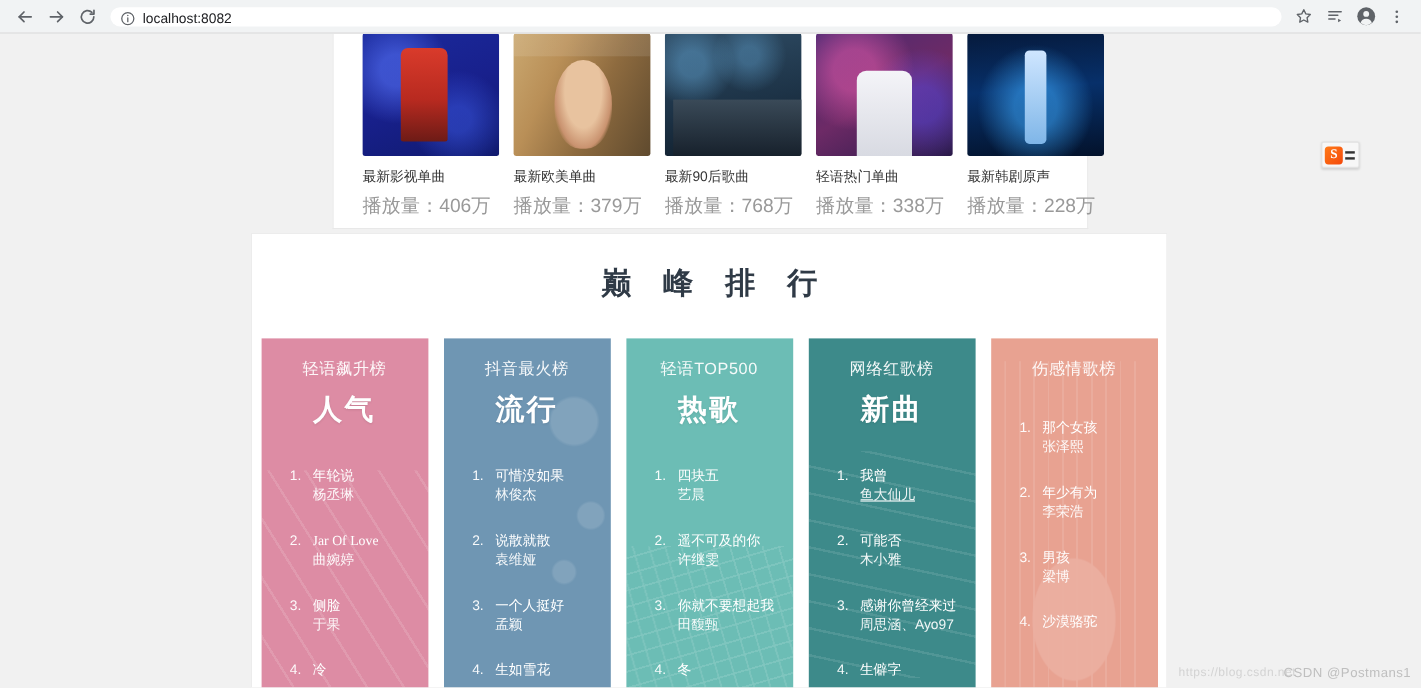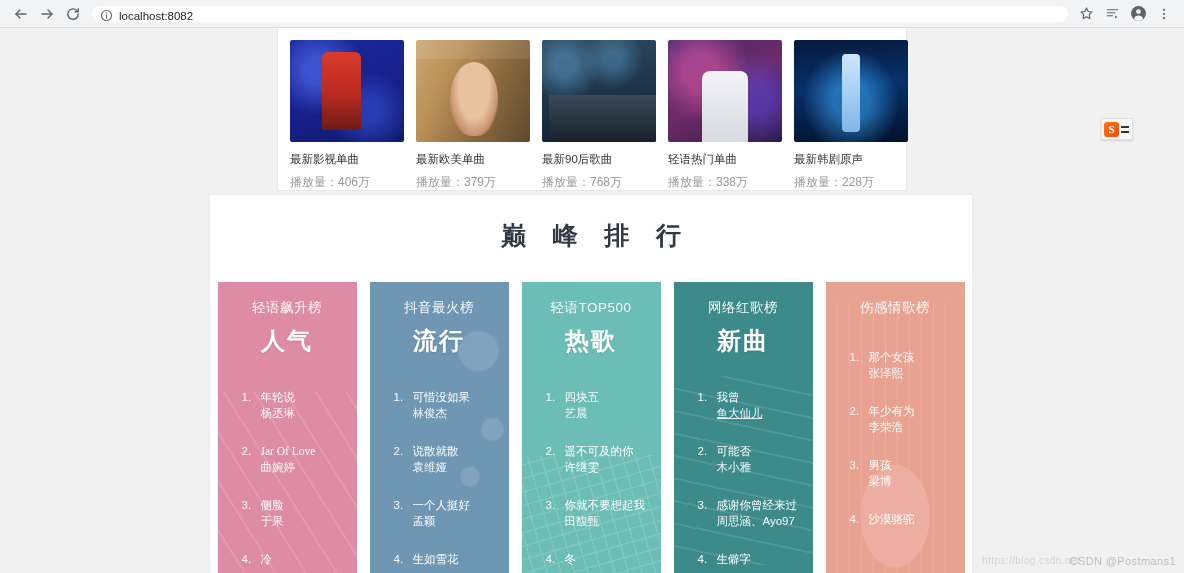--- a/index.html
+++ b/index.html
@@ -76,21 +76,22 @@
     top: 0;
     width: 630px;
     height: 163px;
     background: #ffffff;
     border: 1px solid #e8e8e8;
     border-top: none;
   }
   .playlist-row {
     display: flex;
     gap: 0px;
-    padding: 12px 6px;
+    padding: 0 6px;
+    margin-left: 12px;
   }
   .playlist-card {
     width: 126px;
     padding: 0 6px;
     cursor: pointer;
   }
   .pl-thumb {
     width: 114px;
     height: 102px;
     border-radius: 2px;
@@ -100,21 +101,21 @@
   }
   .pl-title {
     margin-top: 10px;
     font-size: 11.5px;
     color: #333;
     white-space: nowrap;
     overflow: hidden;
   }
   .pl-plays {
     margin-top: 7px;
-    font-size: 12px;
+    font-size: 16px;
     color: #999;
     white-space: nowrap;
   }
 
   
   .art-1 { background:
       radial-gradient(circle at 25% 30%, rgba(90,120,255,.55) 0 12%, transparent 40%),
       radial-gradient(circle at 70% 70%, rgba(60,90,230,.5) 0 10%, transparent 38%),
       linear-gradient(160deg,#1b2a9c 0%,#18208c 50%,#101a6e 100%); }
   .art-1::after { content:""; position:absolute; left:28%; top:12%; width:34%; height:76%;

